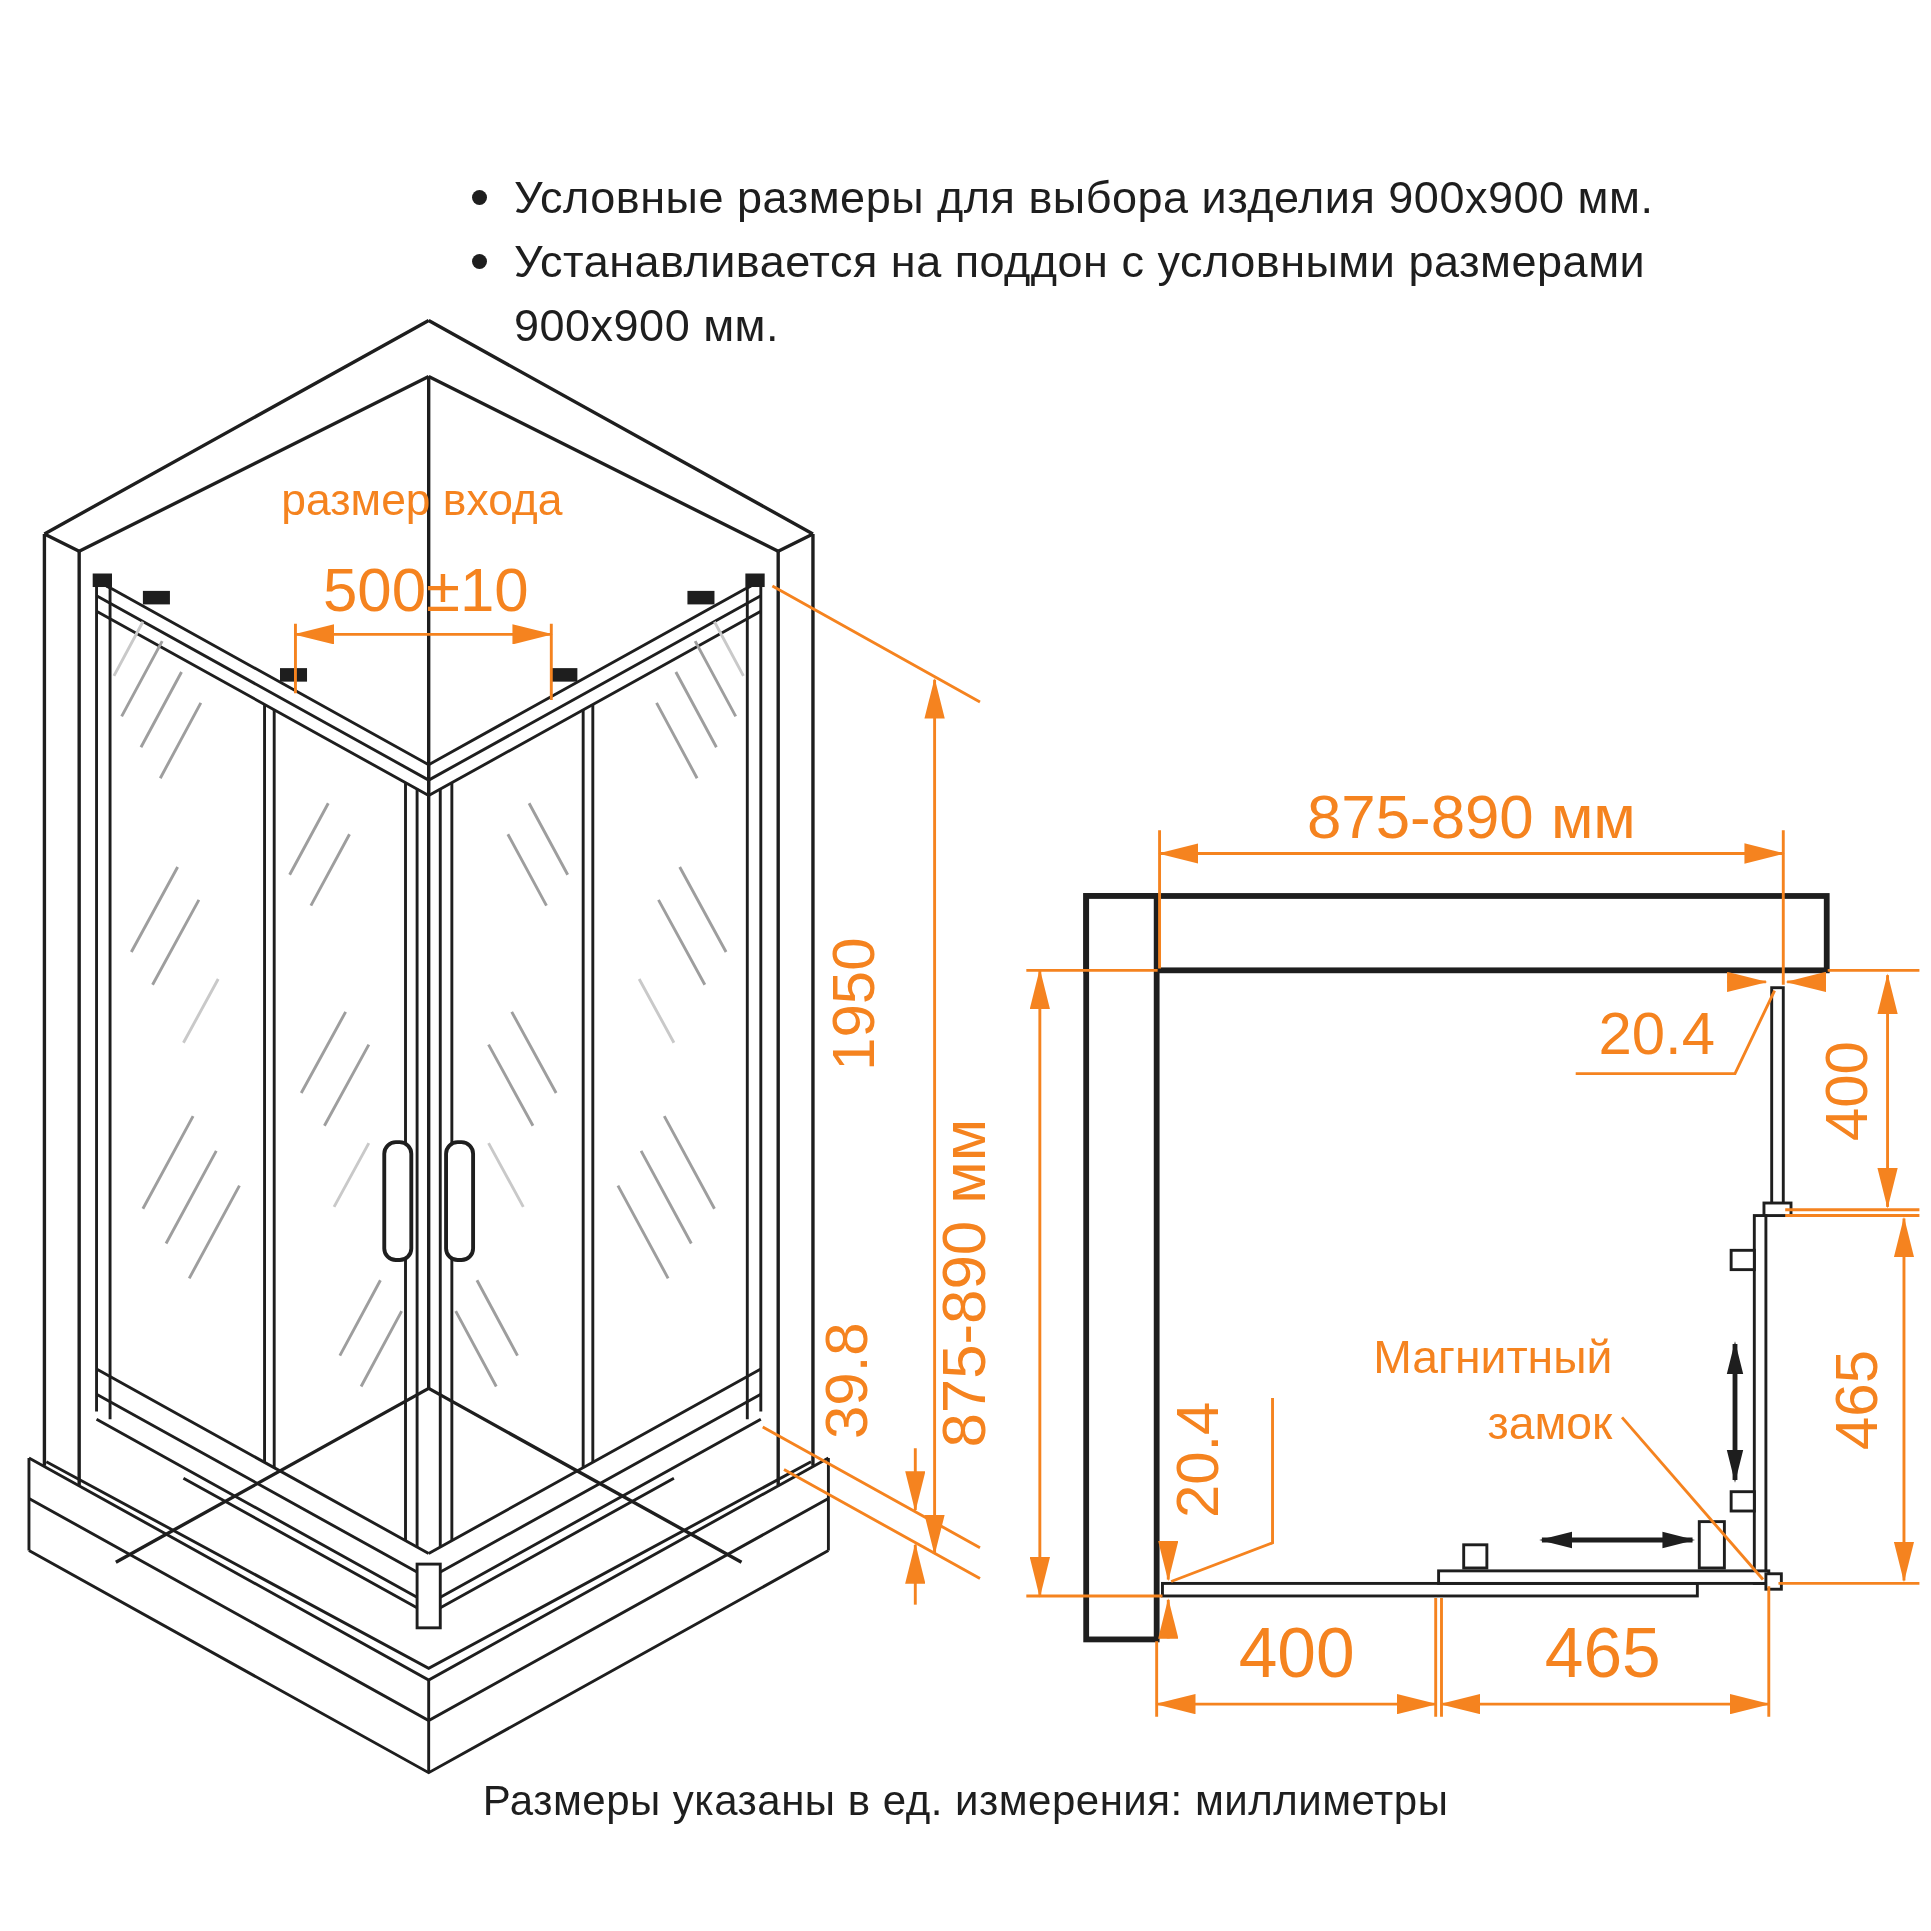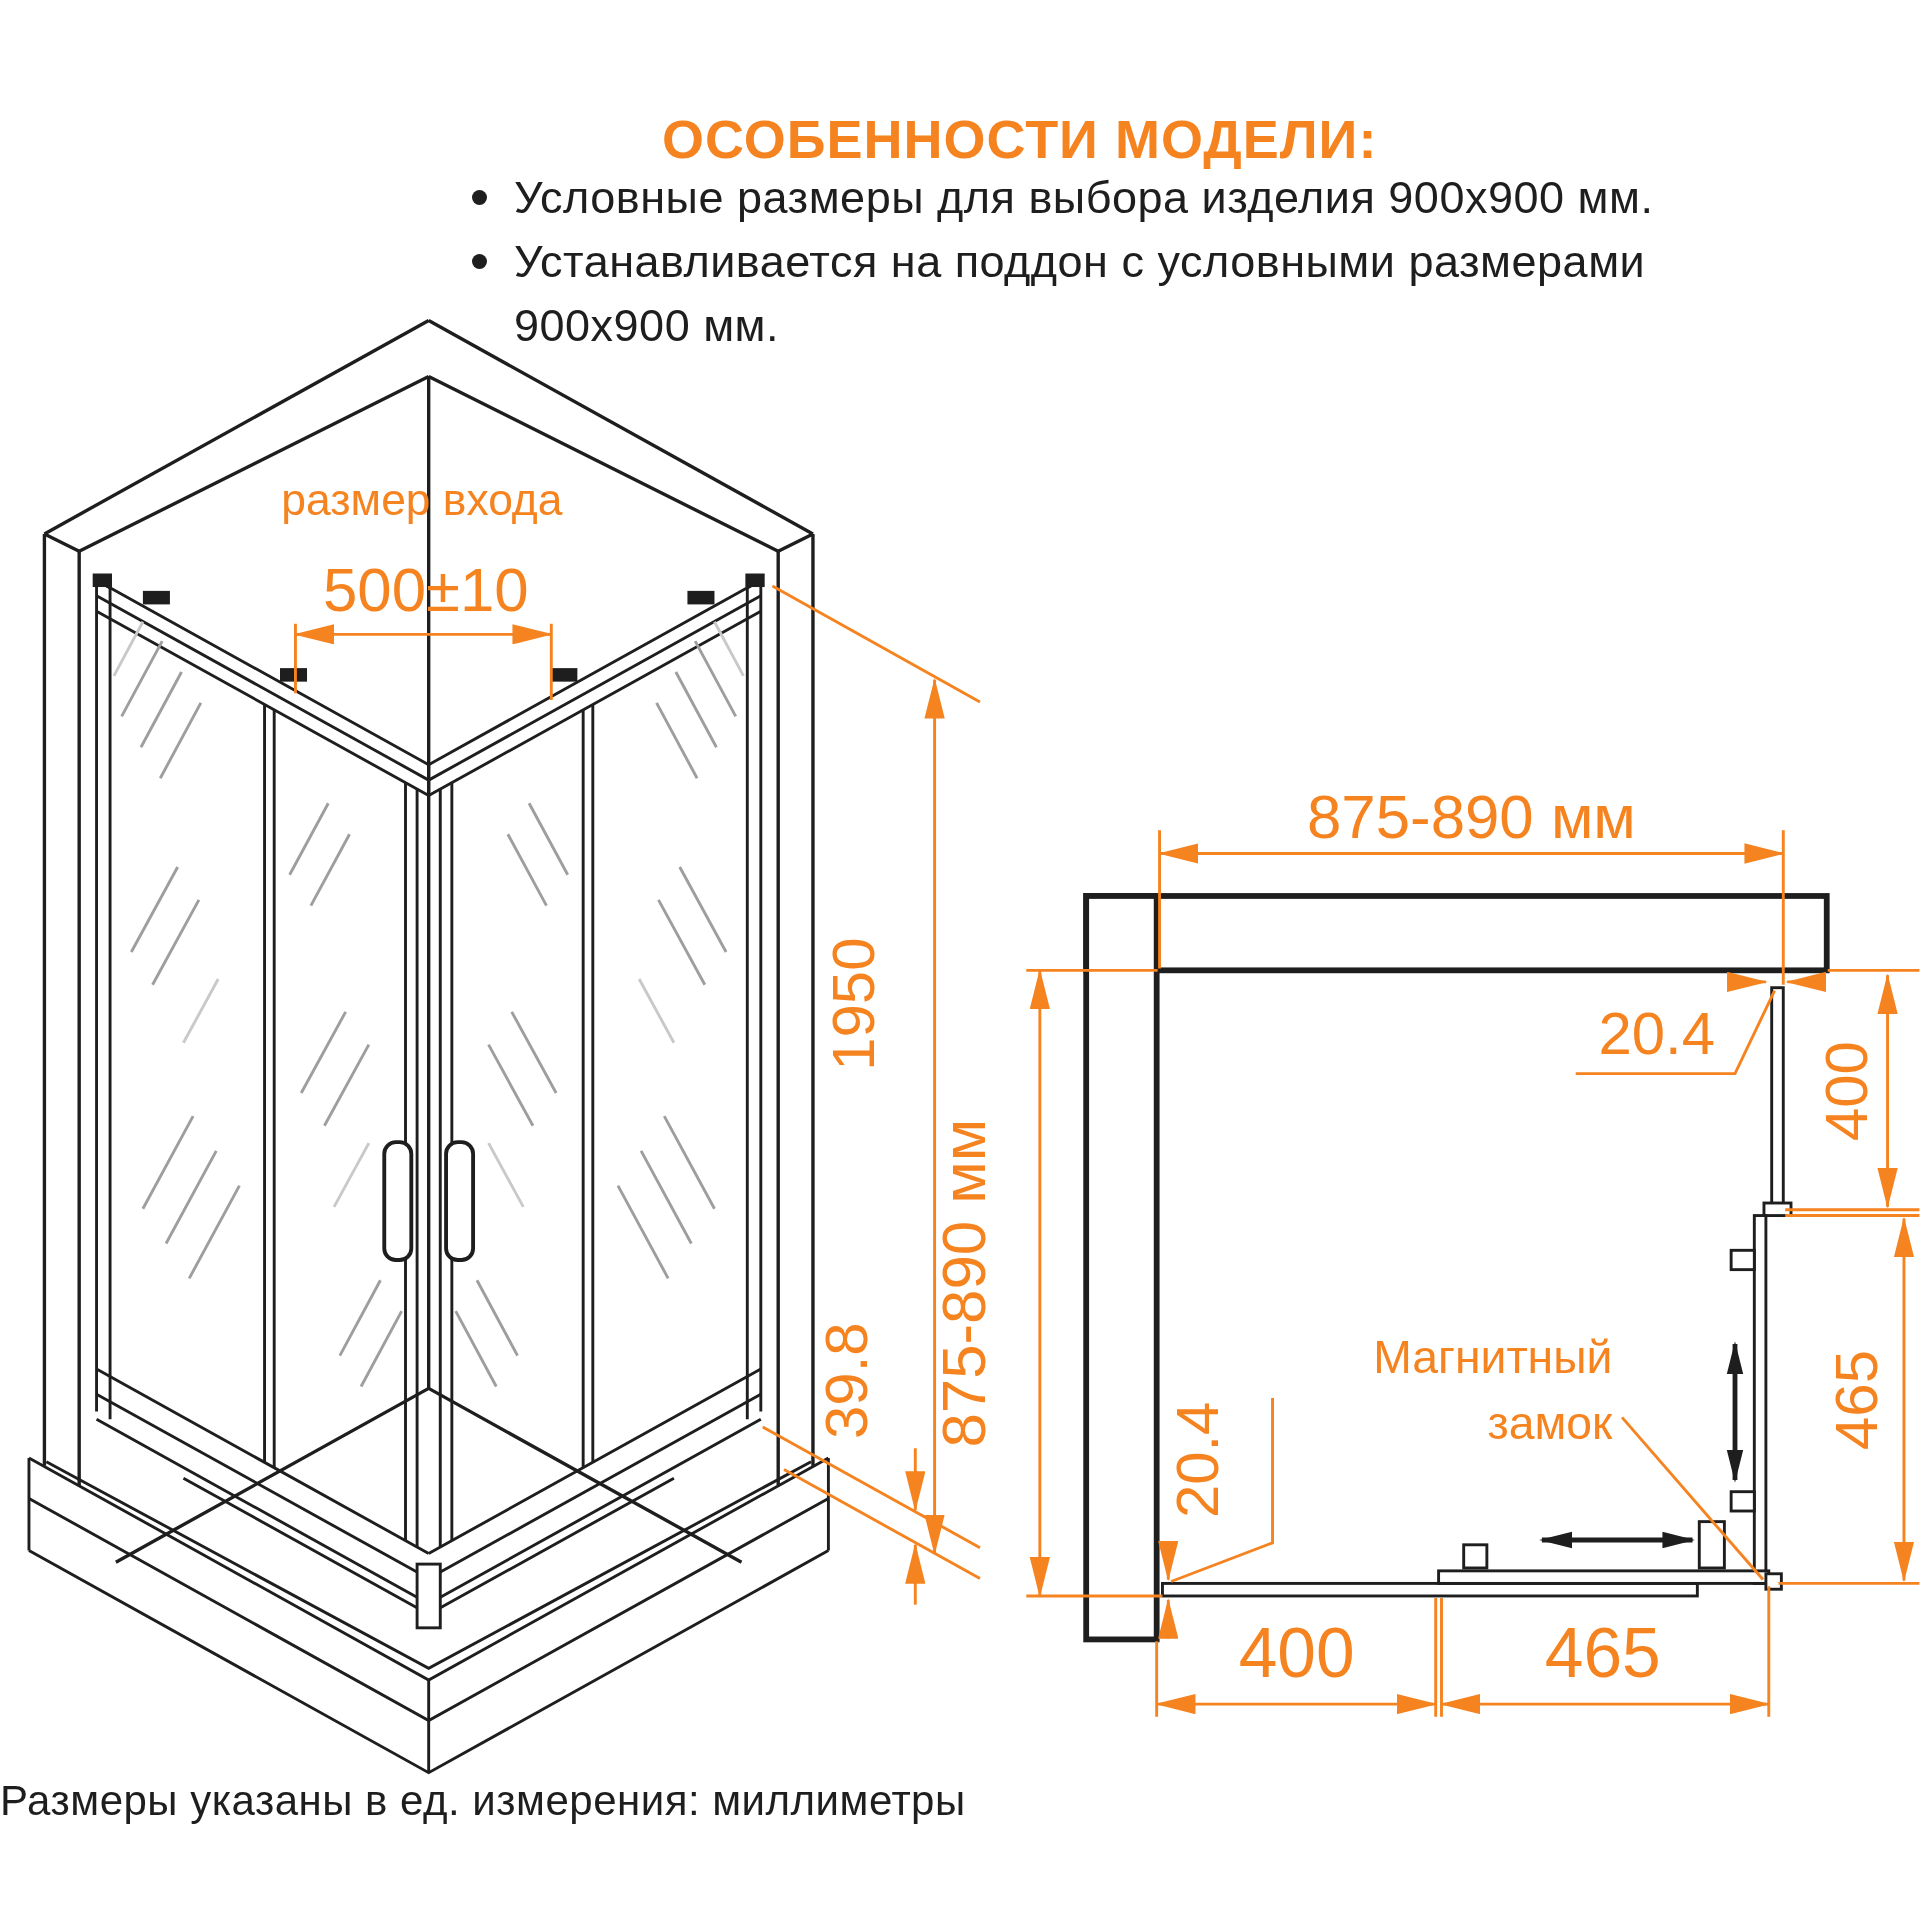--- a/index.html
+++ b/index.html
@@ -5,34 +5,33 @@
   html,body{margin:0;padding:0;background:#ffffff;}
   #page{position:relative;width:1931px;height:1931px;background:#fff;overflow:hidden;
         font-family:"Liberation Sans",sans-serif;color:#1e1e1e;}
   #title{position:absolute;left:662px;top:108px;font-size:54px;font-weight:bold;
          letter-spacing:1px;color:#f5831f;white-space:nowrap;}
   #bullets{position:absolute;left:454px;top:162px;width:1313px;margin:4px;padding:0;list-style:none;}
   #bullets li{position:relative;padding-left:56px;font-size:45px;line-height:64px;
               letter-spacing:0.5px;font-weight:400;}
   #bullets li::before{content:"";position:absolute;left:13.5px;top:24px;width:15.4px;height:15.4px;
               border-radius:50%;background:#1e1e1e;}
-  #footer{position:absolute;left:0;top:1777px;width:1931px;text-align:left;
+  #footer{position:absolute;left:0;top:1777px;width:1931px;text-align:center;
           font-size:42px;letter-spacing:0.5px;color:#1e1e1e;}
   svg{position:absolute;left:0;top:0;}
   svg text{font-family:"Liberation Sans",sans-serif;}
   .dim{fill:#f5831f;}
   .fs46{font-size:46px;} .fs62{font-size:62px;} .fs64{font-size:64px;}
   .fs48{font-size:48px;} .fs72{font-size:72px;}
 </style>
 </head>
 <body>
 
 <div id="page">
 
-  <div id="title">ОСОБЕННОСТИ МОДЕЛИ:</div>
 
   <ul id="bullets">
     <li>Условные размеры для выбора изделия 900x900 мм.</li>
     <li>Устанавливается на поддон с условными размерами 900x900 мм.</li>
   </ul>
 
   <svg width="1931" height="1931" viewBox="0 0 2000 2000">
     <defs>
       <marker id="ao" viewBox="0 0 12 6" refX="11.5" refY="3" markerWidth="42" markerHeight="21" orient="auto-start-reverse" markerUnits="userSpaceOnUse">
         <path d="M0,0 L12,3 L0,6 z" fill="#f5831f"></path>

